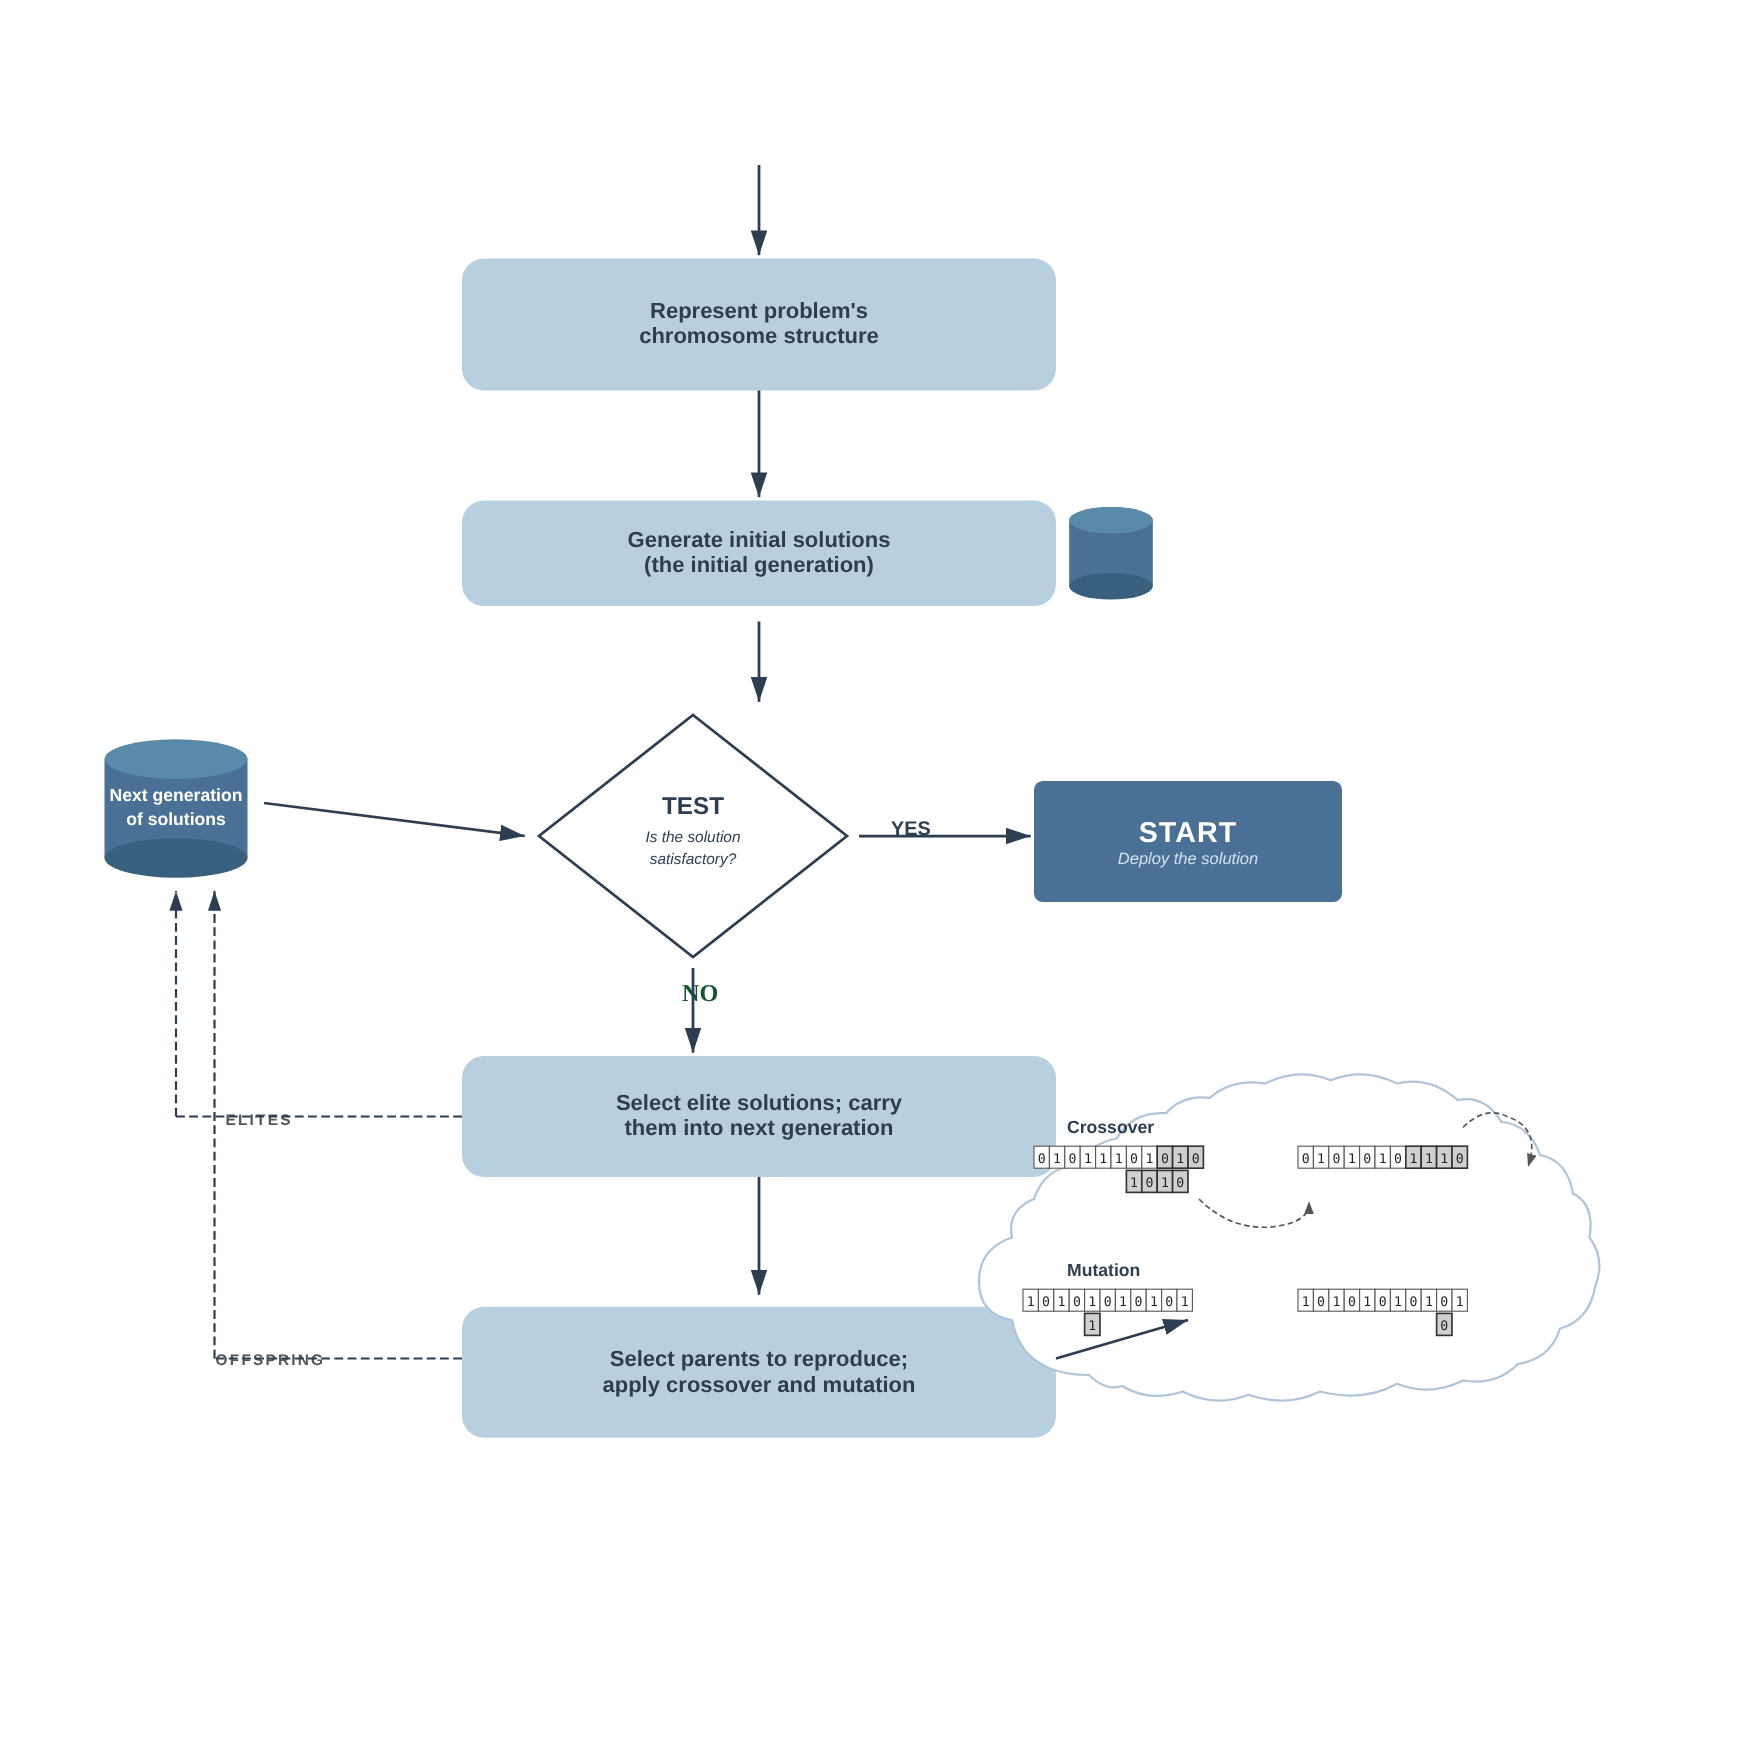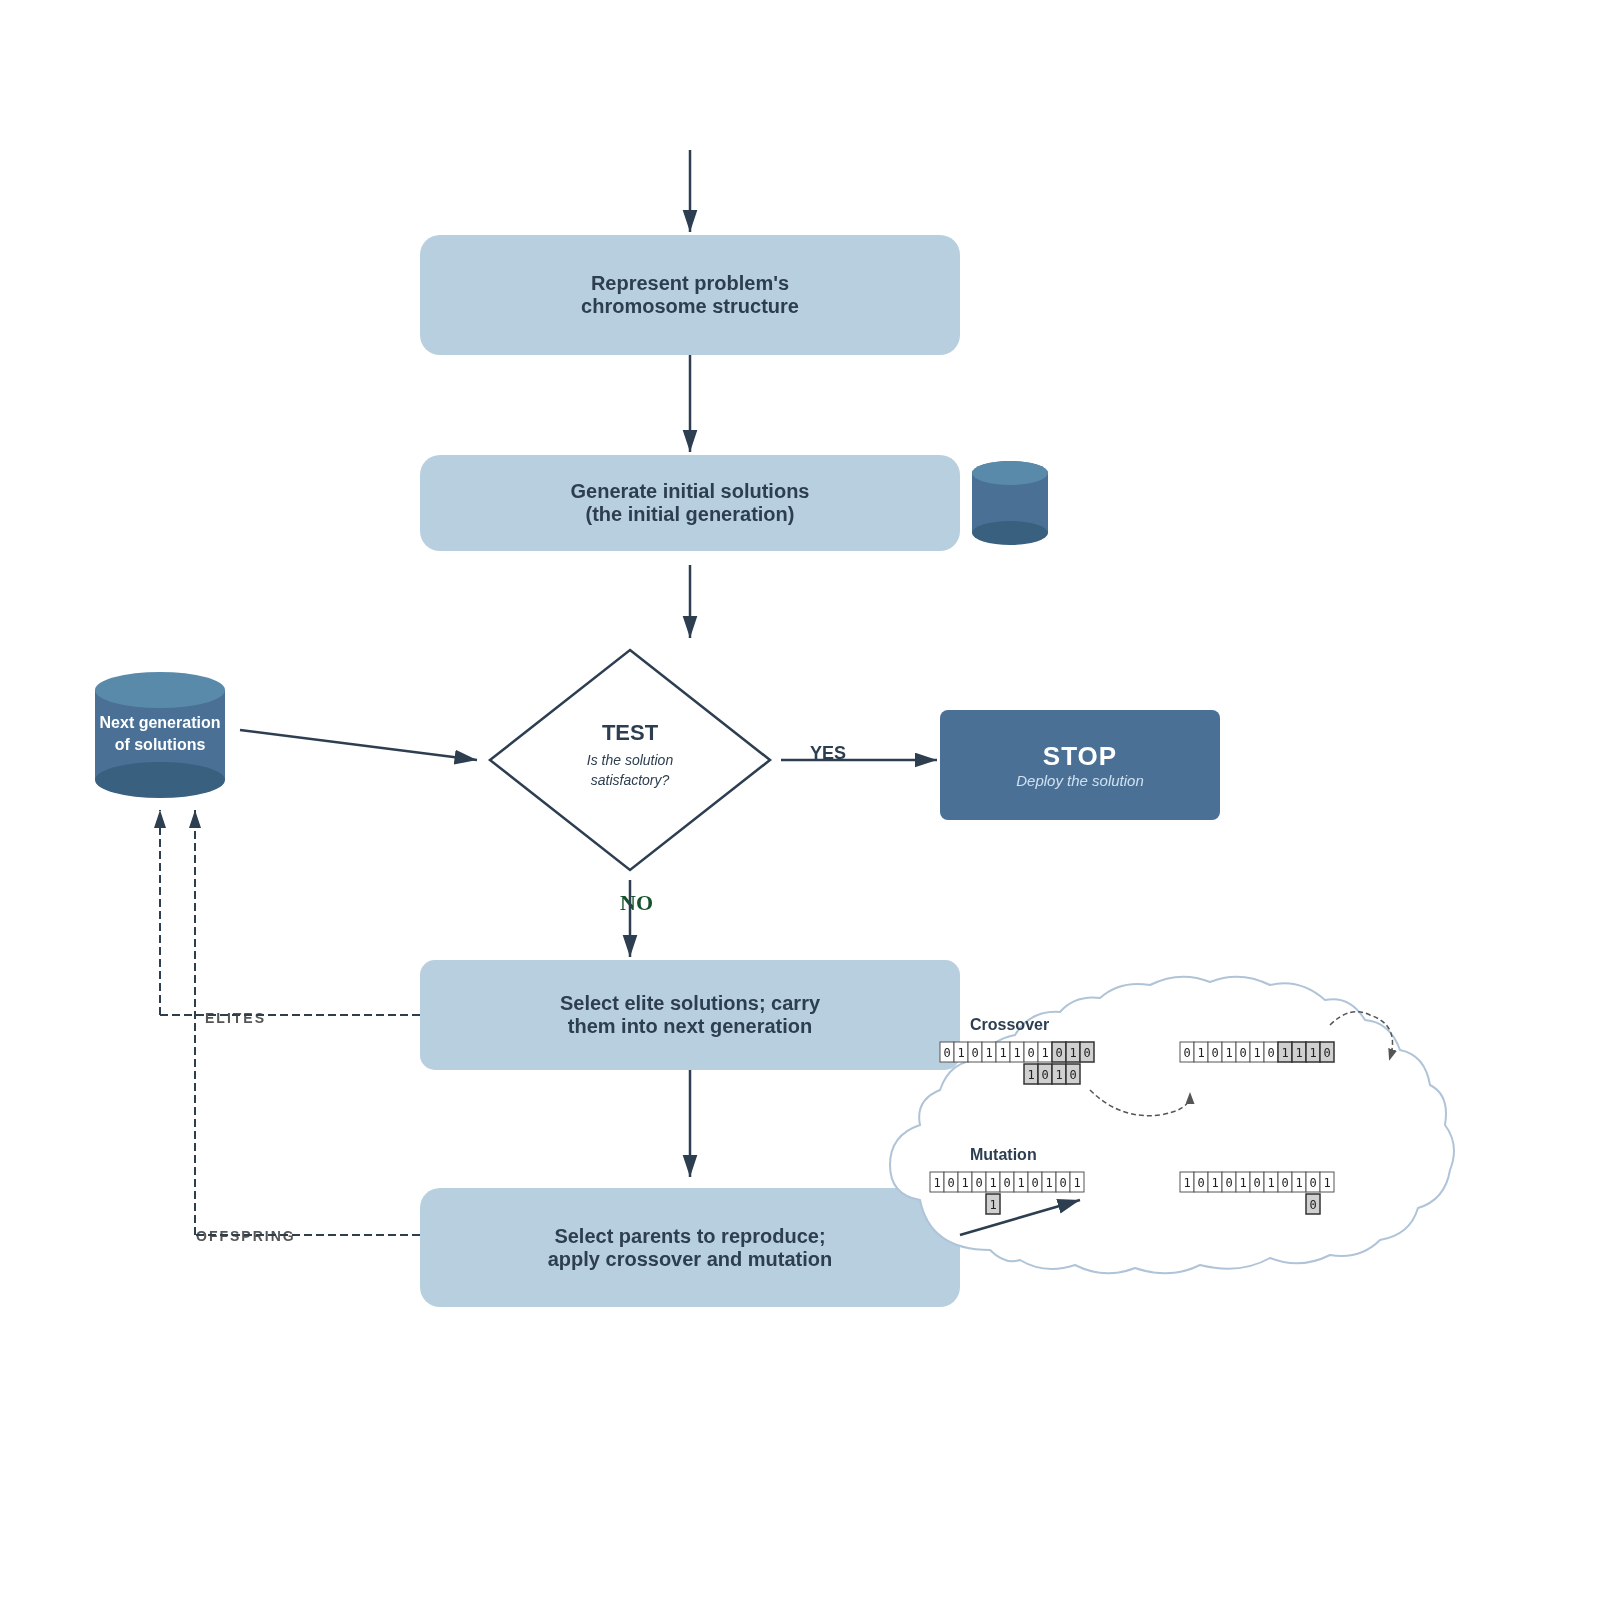--- a/index.html
+++ b/index.html
@@ -139,27 +139,27 @@
       <polygon points="150,10 290,120 150,230 10,120" fill="none" stroke="#2c3e50" stroke-width="2.5"></polygon>
       <text x="150" y="100" text-anchor="middle" font-size="22" font-weight="900" fill="#2c3e50" font-family="Arial">TEST</text>
       <text x="150" y="125" text-anchor="middle" font-size="14" font-style="italic" fill="#2c3e50" font-family="Arial">Is the solution</text>
       <text x="150" y="145" text-anchor="middle" font-size="14" font-style="italic" fill="#2c3e50" font-family="Arial">satisfactory?</text>
     </svg>
   </div>
 
   <div class="yes-label" style="top:743px; left:810px;">YES</div>
 
   <div class="stop-box" style="top:710px; left:940px; width:280px; height:110px;">
-    <span class="stop-title">STOP</span>
+    <span class="stop-title">START</span>
     <span class="stop-sub">Deploy the solution</span>
   </div>
 
   <div class="no-label" style="top:890px; left:620px;">NO</div>
 
-  <div class="rounded-box" style="top:960px; left:420px; width:540px; height:110px;border-radius:15px;">
+  <div class="rounded-box" style="top:960px; left:420px; width:540px; height:110px;">
     <span>Select elite solutions; carry<br>them into next generation</span>
   </div>
 
   <div class="rounded-box" style="top:1188px; left:420px; width:540px; height:119px;">
     <span>Select parents to reproduce;<br>apply crossover and mutation</span>
   </div>
 
   <div style="position:absolute; top:650px; left:80px;">
     <svg width="160" height="160">
 

